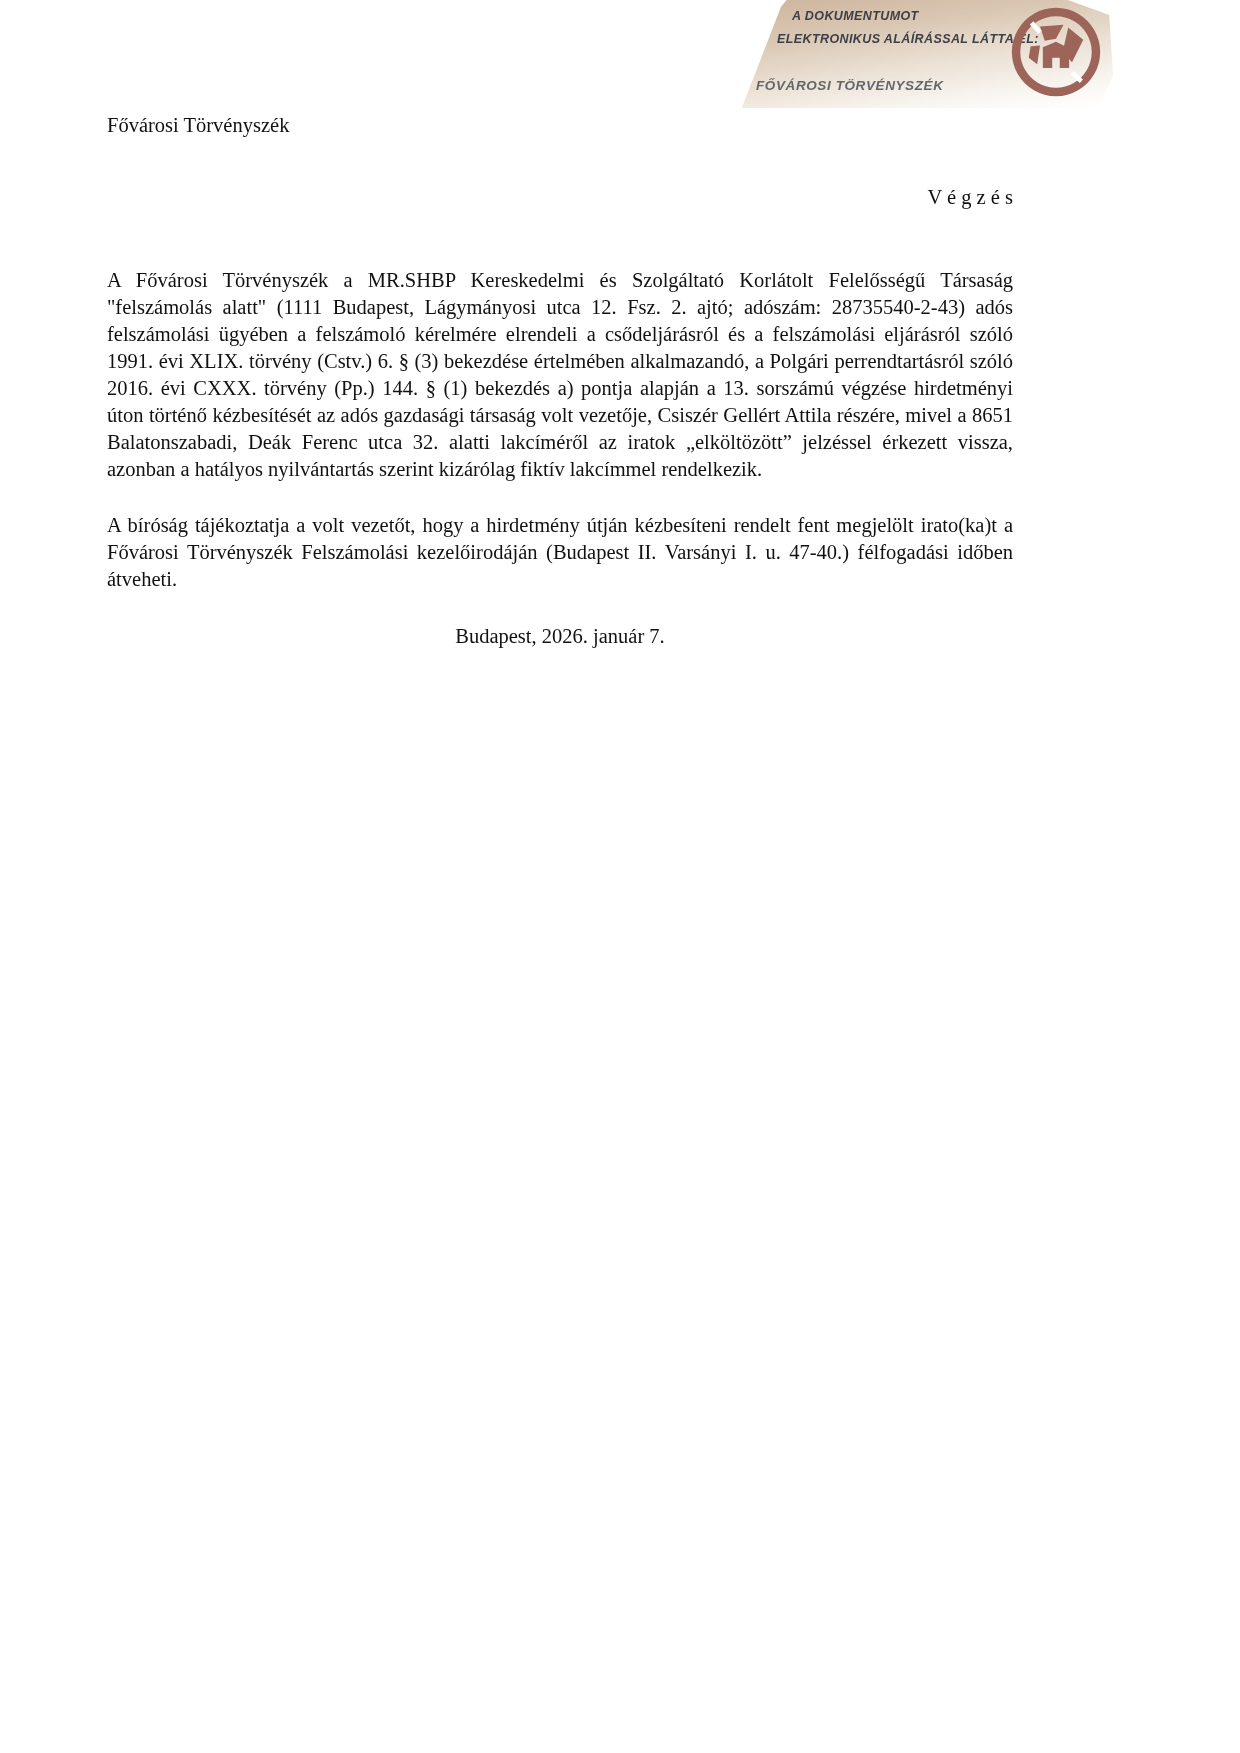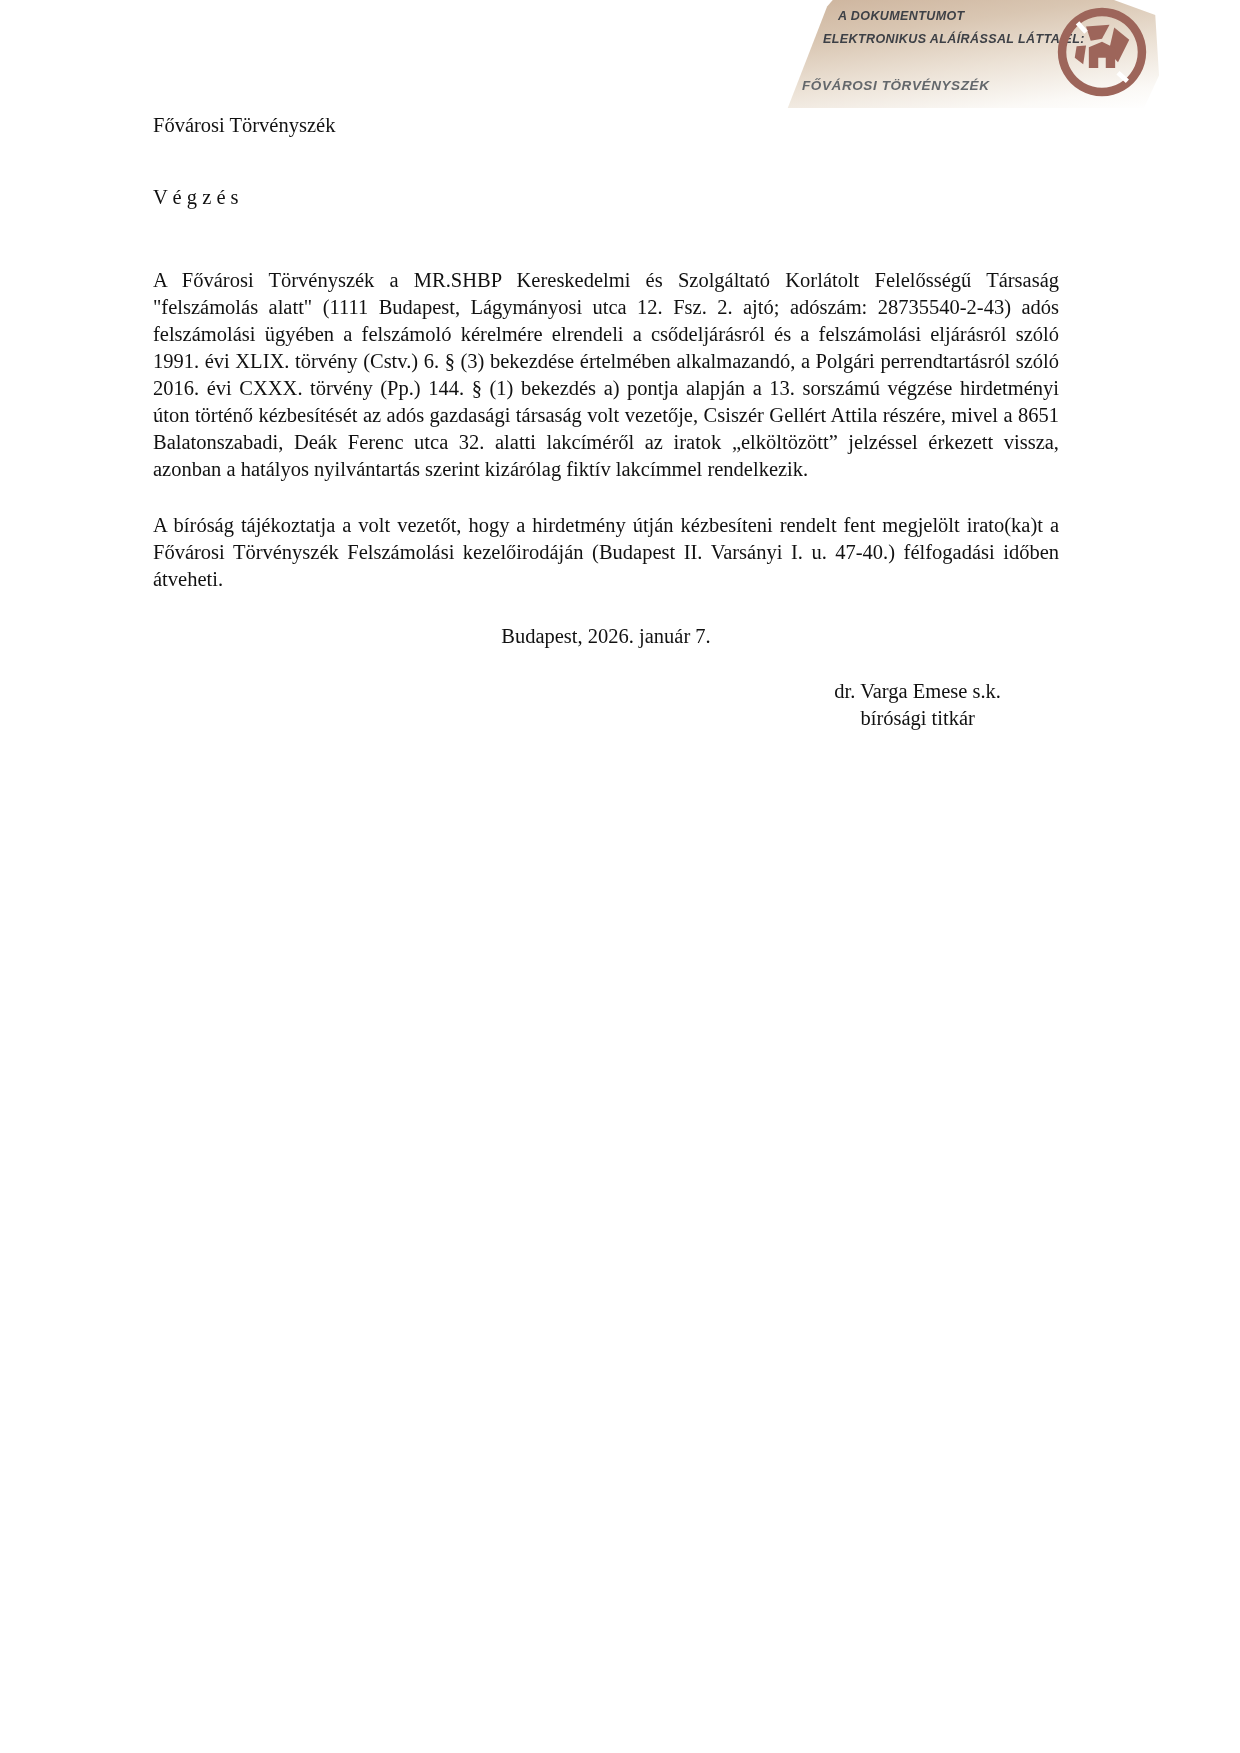--- a/index.html
+++ b/index.html
@@ -1,18 +1,18 @@
 <!DOCTYPE html>
 <html style="--logo: #9d655a; --highlight: #fae5bd; --stamp_top: #cdb49d;"><head>
 <meta charset="utf-8">
 <style>
   html,body { margin:0; padding:0; background:#ffffff; }
   .page {
     position:relative; width:1124px; height:1753px; background:#ffffff;
-    font-family:"Liberation Serif", serif; color:#111; overflow:hidden;margin-left:46px;
+    font-family:"Liberation Serif", serif; color:#111; overflow:hidden;
   }
 
   
   .stamp { position:absolute; top:0; left:738px; width:375px; height:108px; }
   .stamp-bg {
     position:absolute; inset:0;
     background:linear-gradient(172deg, #cdb49d 0%, #d9c6b2 28%, #ece2d6 58%, #fbf9f6 86%, #ffffff 100%);
     clip-path:polygon(13% 0, 88% 0, 99% 14%, 100% 70%, 96% 100%, 1% 100%, 11.5% 6%);
   }
   .stamp-text {
@@ -20,21 +20,21 @@
     font-style:italic; font-weight:700; color:#3d4046; letter-spacing:.4px;
   }
   .stamp-line1 { top:9px;  left:54px; font-size:12.5px; }
   .stamp-line2 { top:32px; left:39px; font-size:12.5px; }
   .stamp-org   { top:78px; left:18px; font-size:13.5px; color:#63676b; letter-spacing:.6px; }
   .stamp-logo  { position:absolute; top:5px; right:10px; width:94px; height:94px; color:var(--logo, #9d655a); }
 
   
   .content { position:absolute; left:107px; top:112px; width:906px; font-size:20.5px; line-height:27px; }
   .court-header div { text-align:left; }
-  .doc-title { text-align:left; margin-top:45px; }
+  .doc-title { text-align:right; margin-top:45px; }
   .para { text-align:justify; margin:0; }
   .p1 { margin-top:56px; }
   .gap { margin-top:29px; }
   .hl  { background:var(--highlight, #fae5bd); padding:0 1px; }
   .date-line { margin-top:30px; text-align:center; }
   .sig-block { margin-top:28px; margin-left:auto; margin-right:58px; width:max-content; text-align:center; }
 </style>
 </head>
 <body>
 
@@ -71,19 +71,15 @@
     <div class="doc-title">V é g z é s</div>
 
     <p class="para p1">A Fővárosi Törvényszék a MR.SHBP Kereskedelmi és Szolgáltató Korlátolt Felelősségű Társaság "felszámolás alatt" (1111 Budapest, Lágymányosi utca 12. Fsz. 2. ajtó; adószám: 28735540-2-43) adós felszámolási ügyében a felszámoló kérelmére elrendeli a csődeljárásról és a felszámolási eljárásról szóló 1991. évi XLIX. törvény (Cstv.) 6. § (3) bekezdése értelmében alkalmazandó, a Polgári perrendtartásról szóló 2016. évi CXXX. törvény (Pp.) 144. § (1) bekezdés a) pontja alapján a 13. sorszámú végzése hirdetményi úton történő kézbesítését az adós gazdasági társaság volt vezetője, Csiszér Gellért Attila részére, mivel a 8651 Balatonszabadi, Deák Ferenc utca 32. alatti lakcíméről az iratok „elköltözött” jelzéssel érkezett vissza, azonban a hatályos nyilvántartás szerint kizárólag fiktív lakcímmel rendelkezik.</p>
 
 
     <p class="para gap">A bíróság tájékoztatja a volt vezetőt, hogy a hirdetmény útján kézbesíteni rendelt fent megjelölt irato(ka)t a Fővárosi Törvényszék Felszámolási kezelőirodáján (Budapest II. Varsányi I. u. 47-40.) félfogadási időben átveheti.</p>
 
 
     <div class="date-line">Budapest, 2026. január 7.</div>
 
-    <div class="sig-block">
-      <div>dr. Varga Emese s.k.</div>
-      <div>bírósági titkár</div>
-    </div>
 
   </div>
 </div>
 
 </body></html>

